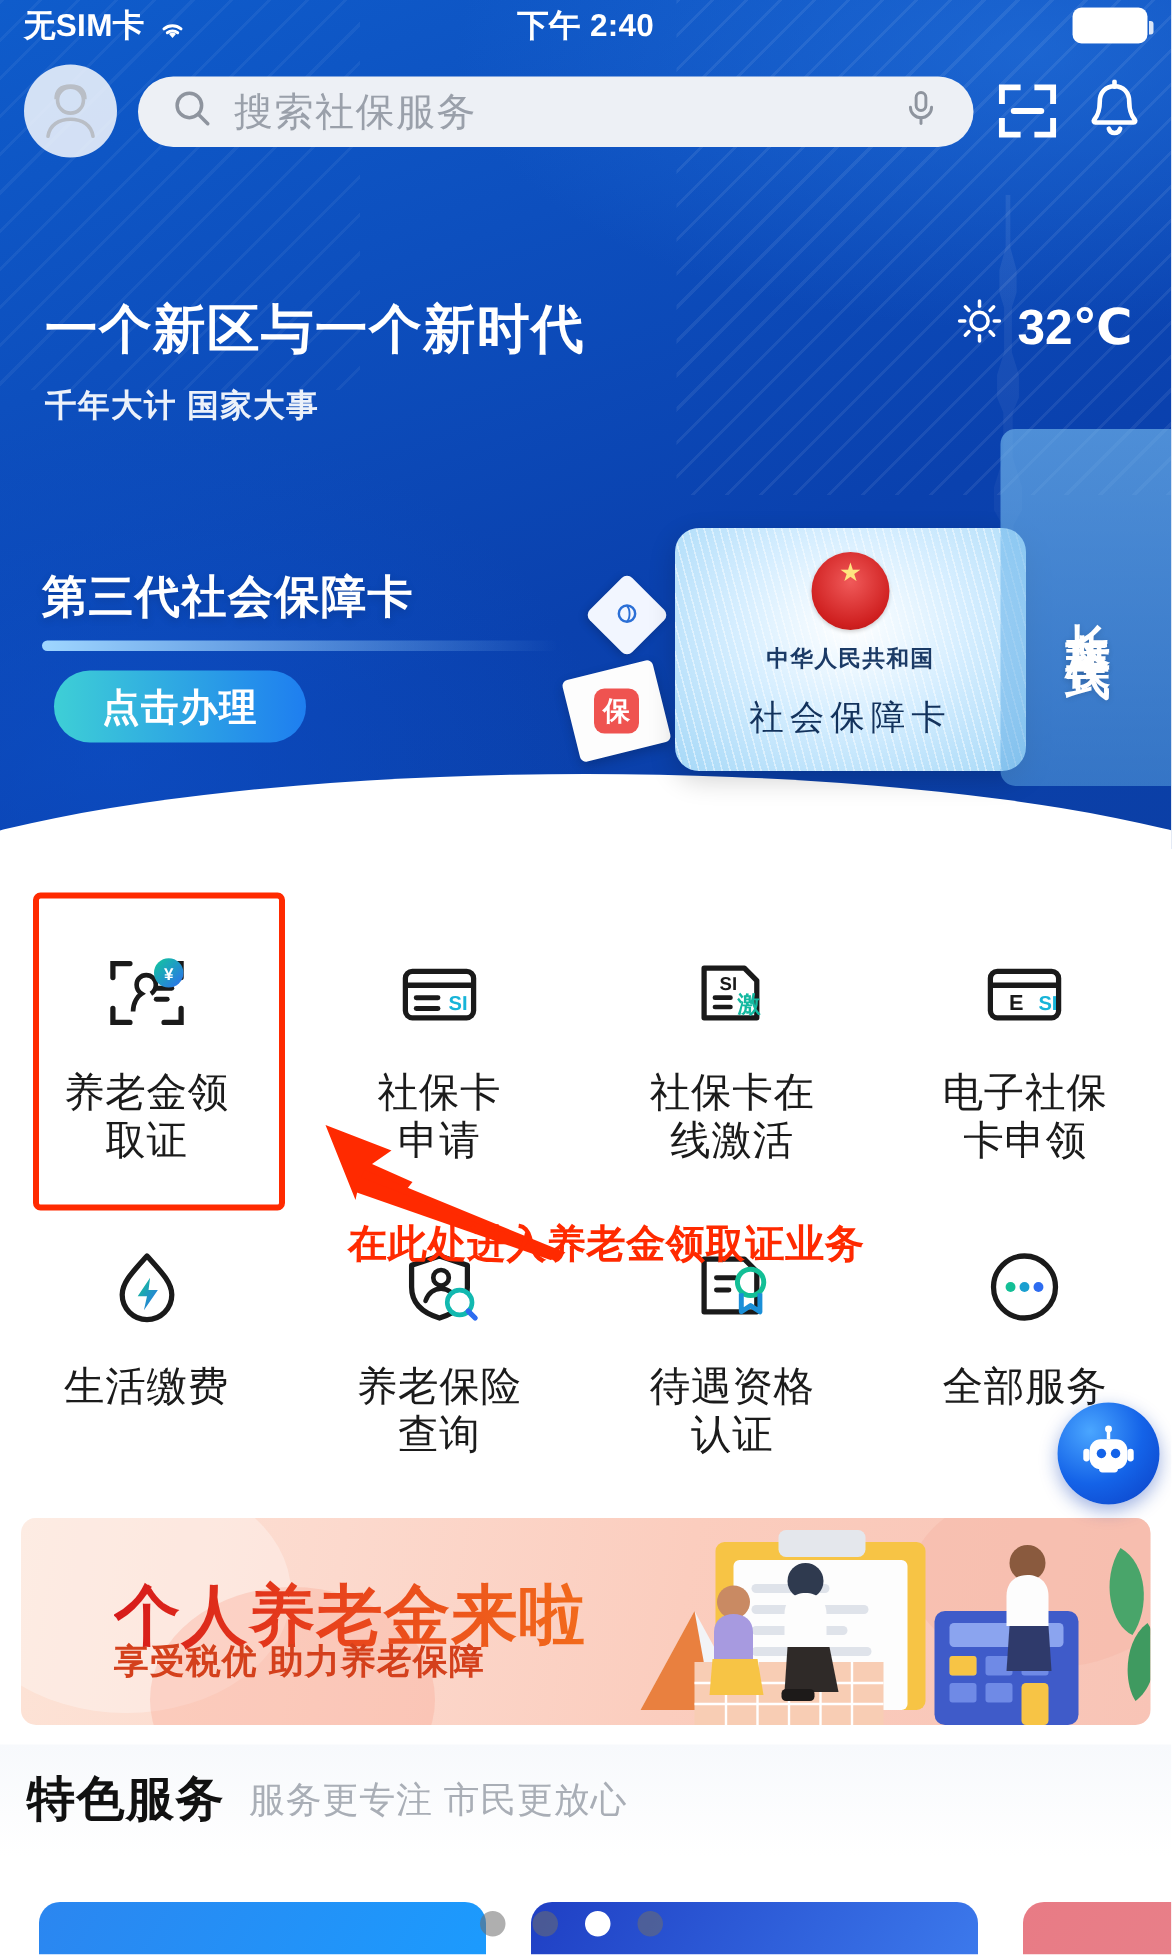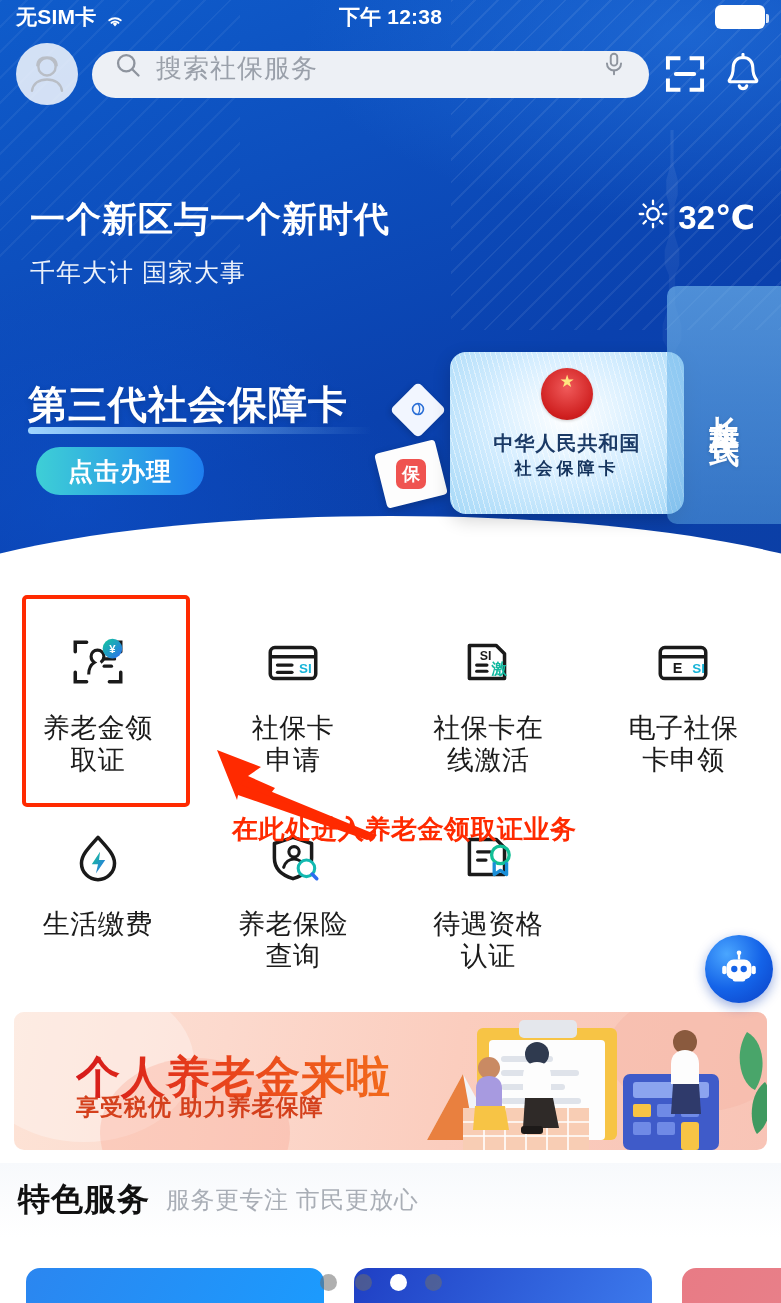--- a/index.html
+++ b/index.html
@@ -67,44 +67,44 @@
     position:absolute; left:0; top:40px; width:781px; height:68px;
     display:flex; align-items:center; padding:0 16px; gap:14px;
   }
   .avatar {
     width:62px; height:62px; border-radius:50%;
     background:rgba(255,255,255,.82);
     display:flex; align-items:center; justify-content:center; flex:none;
   }
   .searchbox {
     flex:1; height:47px; background:#edf0f5; border-radius:29px;
-    display:flex; align-items:flex-start; padding:0 22px; gap:14px;
+    display:flex; align-items:center; padding:0 22px; gap:14px;
   }
   .search-ph { flex:1; color:#9aa0aa; font-size:26px; letter-spacing:1px; }
   .hdr-icon { width:44px; height:44px; flex:none; display:flex; align-items:center; justify-content:center; }
 
   
   .hero-title {
     position:absolute; left:30px; top:196px; color:#fff;
     font-size:35px; font-weight:700; letter-spacing:1px;
   }
   .hero-sub {
     position:absolute; left:30px; top:256px; color:rgba(255,255,255,.92);
-    font-size:25px; letter-spacing:1px;
+    font-size:21px; letter-spacing:1px;font-weight:bold;
   }
   .weather {
     position:absolute; right:26px; top:198px; color:#fff; text-align:right;margin-left:15px;
   }
   .weather-temp { font-size:33px; font-weight:700; display:flex; align-items:center; gap:10px; justify-content:flex-end; }
   .weather-date { font-size:24px; margin-top:12px; letter-spacing:.5px; }
 
   
   .promo-title {
     position:absolute; left:28px; top:378px; color:#fff;
-    font-size:39px; font-weight:800; letter-spacing:1px;
+    font-size:30px; font-weight:800; letter-spacing:1px;
     text-shadow:0 2px 6px rgba(0,0,0,.15);
   }
   .promo-underline {
     position:absolute; left:28px; top:427px; width:344px; height:7px;
     background:linear-gradient(90deg,#9fd6ff,rgba(159,214,255,0));
     border-radius:4px;
   }
   .promo-btn {
     position:absolute; left:36px; top:447px; width:168px; height:48px;
     border-radius:24px; background:linear-gradient(90deg,#3ecfd6,#1e7ef0);
@@ -141,22 +141,22 @@
   }
   .emblem {
     width:52px; height:52px; border-radius:50%;
     background:radial-gradient(circle at 50% 38%, #f05a5a 0%, #cf1f1f 70%, #a81414 100%);
     position:relative; box-shadow:0 1px 3px rgba(0,0,0,.2);
   }
   .emblem:after {
     content:"★"; position:absolute; left:0; right:0; top:5px;
     text-align:center; color:#ffe680; font-size:17px; line-height:1;
   }
-  .sscard-l1 { margin-top:10px; font-size:20px; color:#1b3a66; letter-spacing:1px; font-weight:600; }
-  .sscard-l2 { margin-top:0; font-size:17px; color:#13325c; letter-spacing:4px; font-weight:700;
+  .sscard-l1 { margin-top:10px; font-size:15px; color:#1b3a66; letter-spacing:1px; font-weight:600; }
+  .sscard-l2 { margin-top:14px; font-size:23px; color:#13325c; letter-spacing:4px; font-weight:400;
                font-family:"Liberation Serif", serif; }
   .eldermode {
     position:absolute; right:0; top:286px; width:114px; height:238px;
     background:linear-gradient(180deg, rgba(120,190,240,.62), rgba(95,170,228,.5));
     display:flex; align-items:center; justify-content:center;
     border-radius:10px 0 0 10px;
   }
   .eldermode span {
     color:#fff; font-size:30px; font-weight:700; letter-spacing:7px;
     writing-mode:vertical-rl; text-orientation:upright; line-height:1.08;
@@ -259,21 +259,21 @@
     <div class="sb-left">
       <span>无SIM卡</span>
       <span class="wifi">
         <svg viewBox="0 0 24 18" width="22" height="16">
           <path d="M12 16.2l2.6-3.1a4 4 0 0 0-5.2 0z" fill="#fff"></path>
           <path d="M5.6 9.3A10 10 0 0 1 18.4 9.3" stroke="#fff" stroke-width="2.2" fill="none" stroke-linecap="round"></path>
           <path d="M8.1 12.2a6.3 6.3 0 0 1 7.8 0" stroke="#fff" stroke-width="2.2" fill="none" stroke-linecap="round"></path>
         </svg>
       </span>
     </div>
-    <div class="sb-center">下午 12:38</div>
+    <div class="sb-center">下午 2:40</div>
     <div class="sb-right">
       <span class="battery"></span>
     </div>
   </div>
 
   <div class="searchrow">
     <div class="avatar">
       <svg viewBox="0 0 40 40" width="48" height="48">
         <circle cx="20" cy="14" r="7.2" fill="none" stroke="#b9bec6" stroke-width="2"></circle>
         <path d="M12 13.5c0-5 3-7.3 8-7.3s8 2.3 8 7.3" fill="none" stroke="#b9bec6" stroke-width="2"></path>
@@ -459,20 +459,31 @@
           <path d="M12 12h26l8 8v26H12z" fill="none" stroke="#1a1a1a" stroke-width="3.4" stroke-linejoin="round"></path>
           <line x1="20" y1="24" x2="32" y2="24" stroke="#1a1a1a" stroke-width="3.2" stroke-linecap="round"></line>
           <line x1="20" y1="32" x2="28" y2="32" stroke="#1a1a1a" stroke-width="3.2" stroke-linecap="round"></line>
           <circle cx="42" cy="27" r="8.5" fill="none" stroke="#13bf96" stroke-width="3.2"></circle>
           <path d="M36 34v12l6-4 6 4V34" fill="none" stroke="#1a8fd8" stroke-width="3.2" stroke-linejoin="round"></path>
         </svg>
       </div>
       <div class="glabel">待遇资格<br>认证</div>
     </div>
 
+    <div class="gcell">
+      <div class="gicon">
+        <svg viewBox="0 0 60 60" width="62" height="62">
+          <circle cx="30" cy="30" r="20" fill="none" stroke="#1a1a1a" stroke-width="3.4"></circle>
+          <circle cx="21" cy="30" r="3.2" fill="#13bf96"></circle>
+          <circle cx="30" cy="30" r="3.2" fill="#1a9fd0"></circle>
+          <circle cx="39" cy="30" r="3.2" fill="#2d6cf0"></circle>
+        </svg>
+      </div>
+      <div class="glabel">全部服务</div>
+    </div>
   </div>
 
   <svg class="anno-arrow" width="175" height="100" viewBox="0 0 175 100">
     <polygon points="2,10 46,27 33,36 60,48 52,58 25,46 22,60" fill="#ff2a00"></polygon>
     <polygon points="28,40 162,95 156,100 22,52" fill="#ff2a00"></polygon>
     <path d="M24 44 L160 98 L152 100 L20 54 Z" fill="#ff2a00"></path>
   </svg>
   <div class="anno-text">在此处进入养老金领取证业务</div>
 
   <div class="banner">

